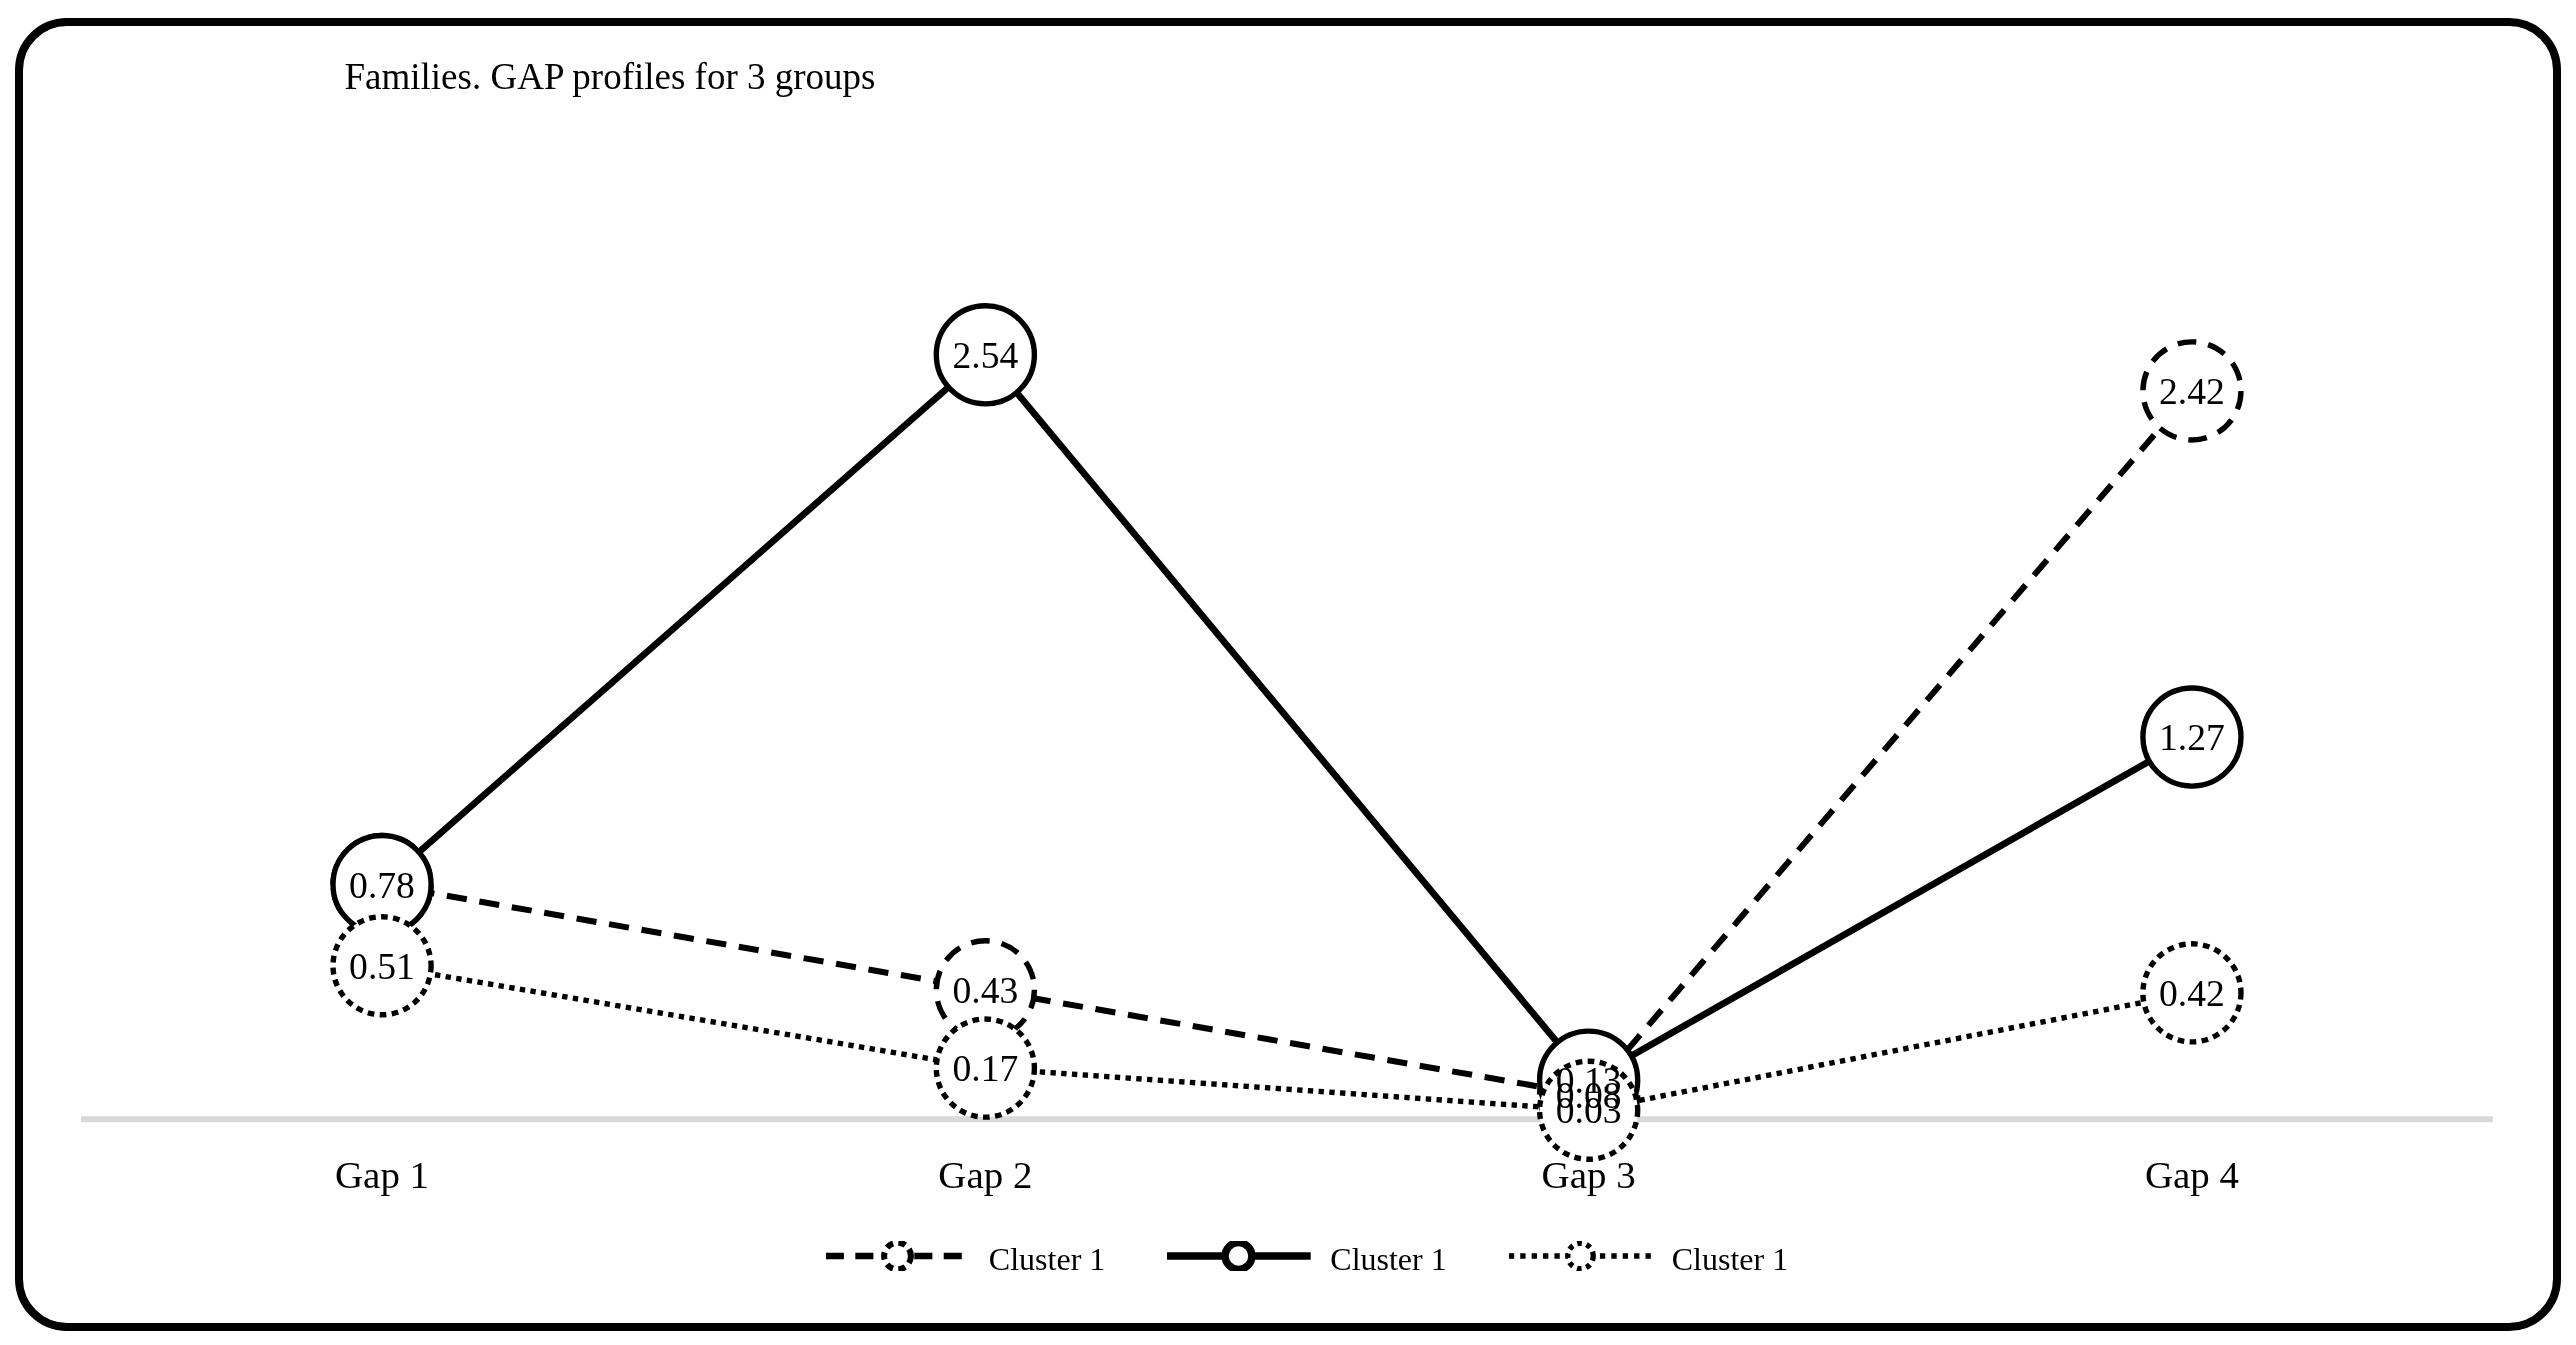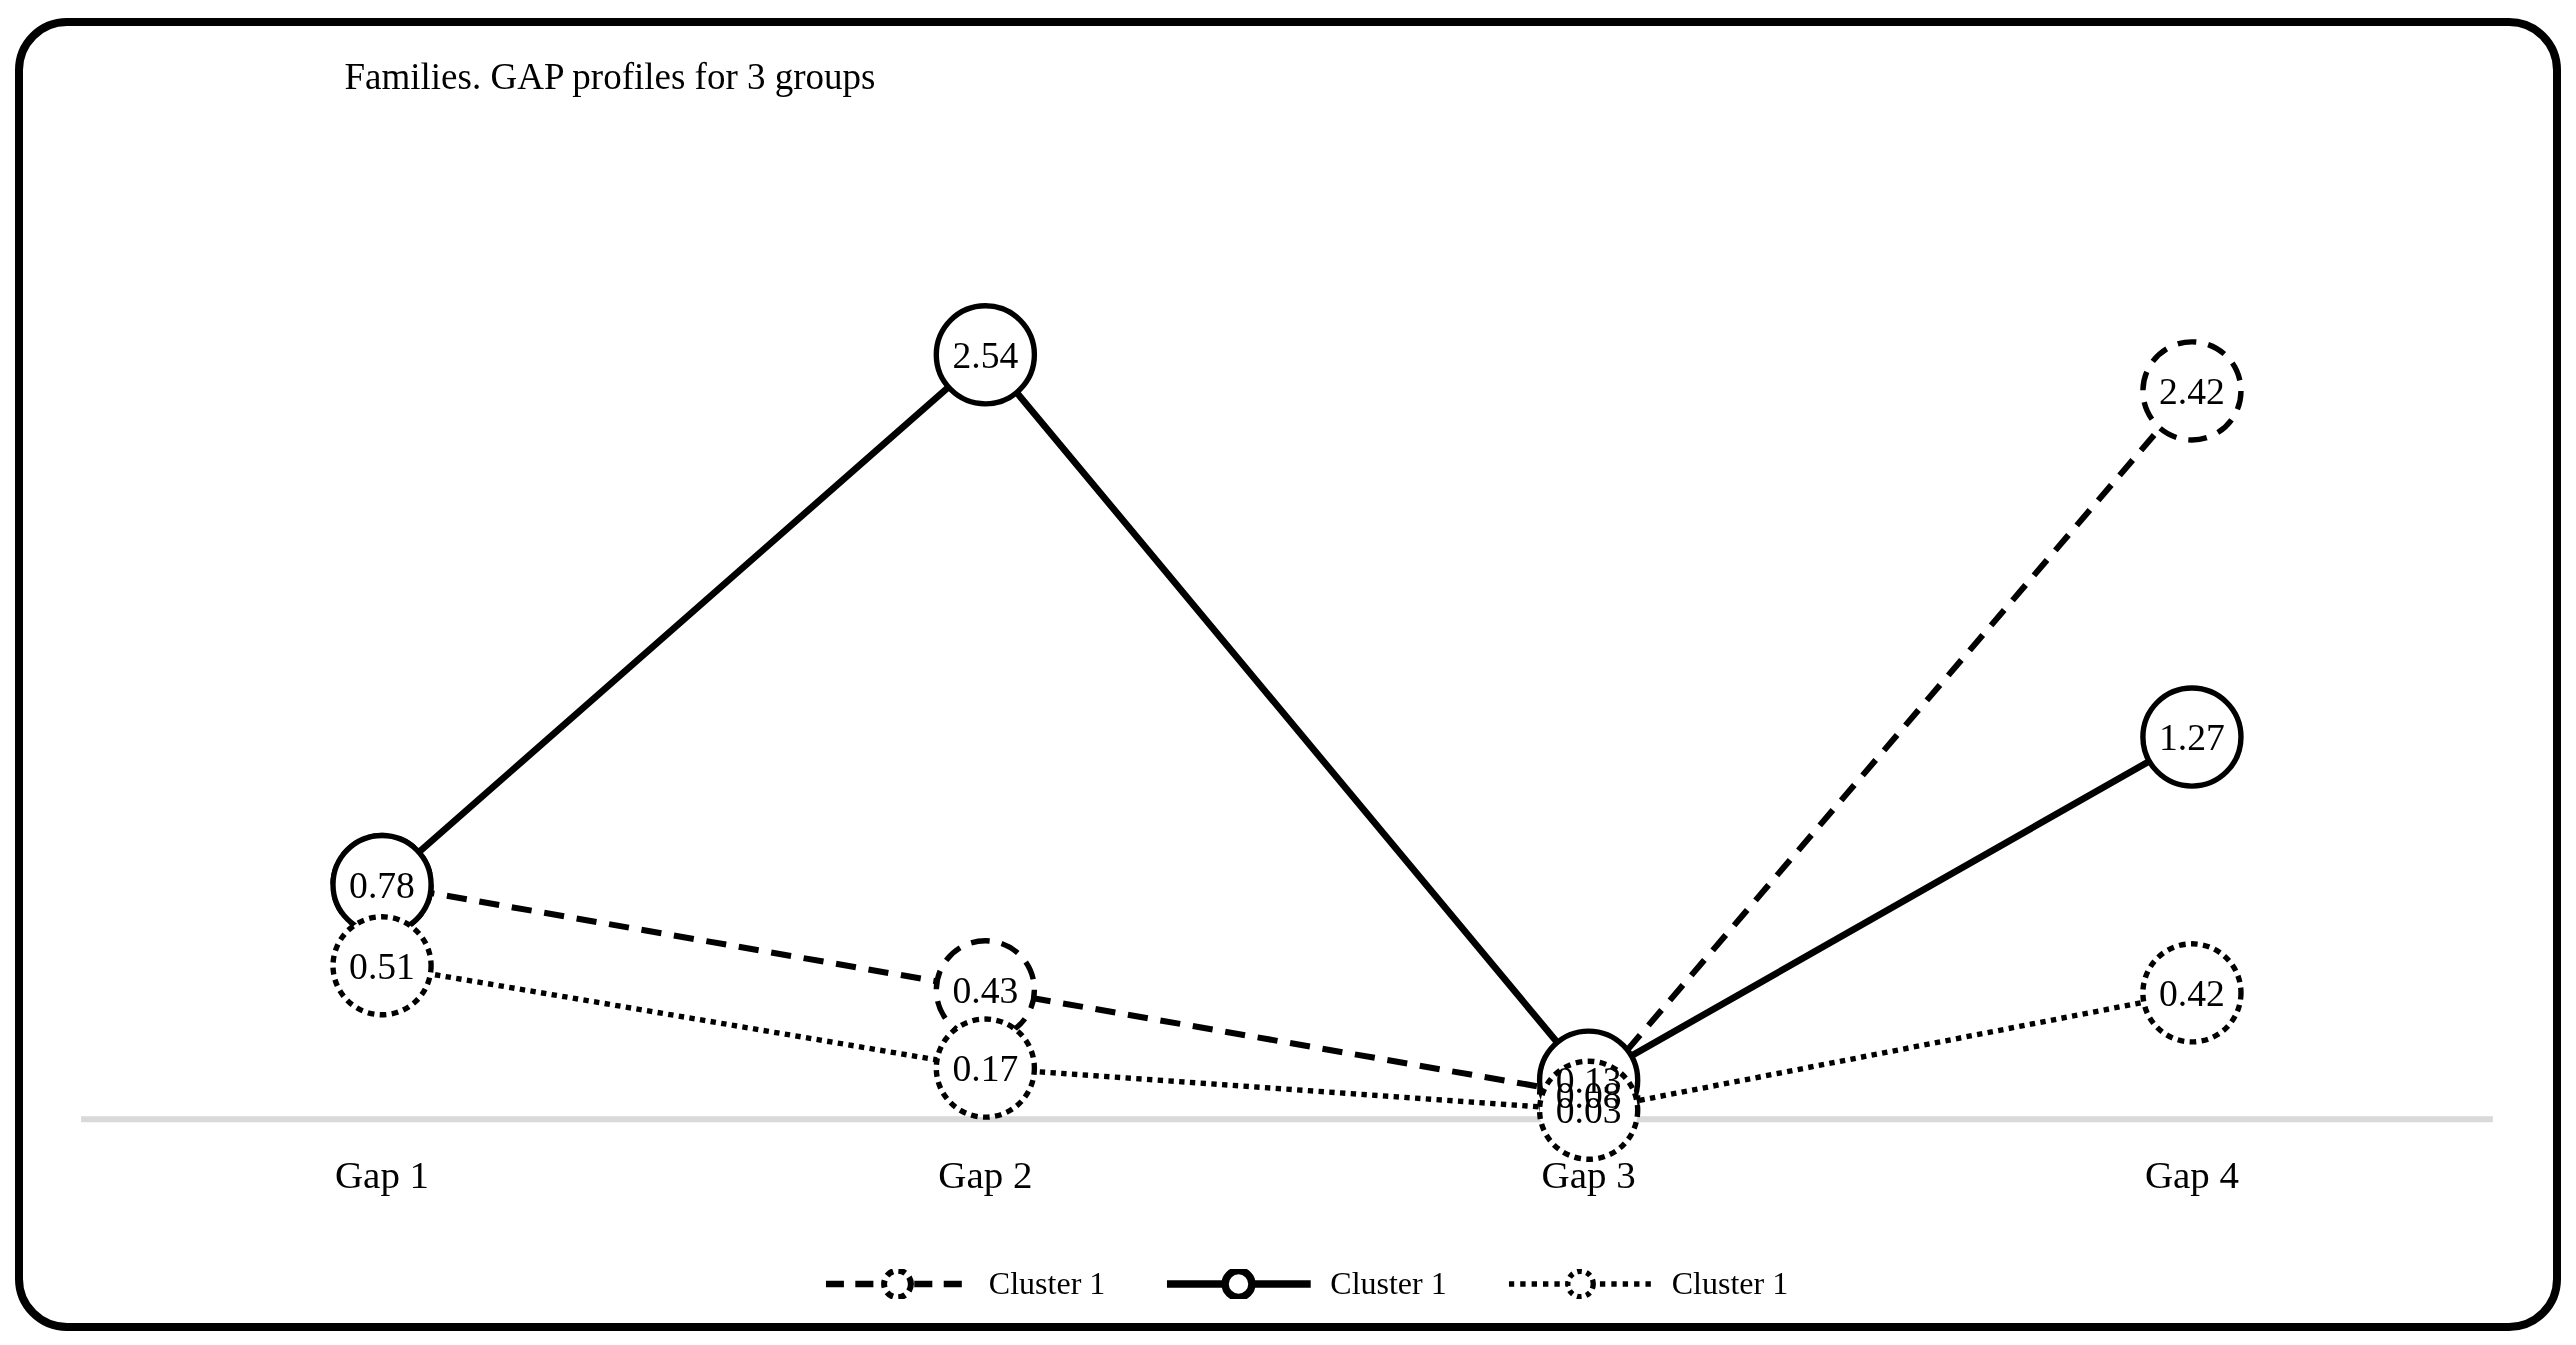--- a/index.html
+++ b/index.html
@@ -46,23 +46,22 @@
     top:1241px;
     left:1307px;
     transform:translateX(-50%);
     display:flex;
     align-items:center;
     gap:62px;
     white-space:nowrap;
   }
   .legend-item{
     display:flex;
-    align-items:center;
+    align-items:flex-start;
     gap:19px;
-    margin-top:24px;
   }
   .legend-item svg{display:block;}
   .legend-label{
     font-size:32px;
     color:var(--ink);
   }
   text{fill:var(--ink);}
 </style>
 </head>
 <body>

